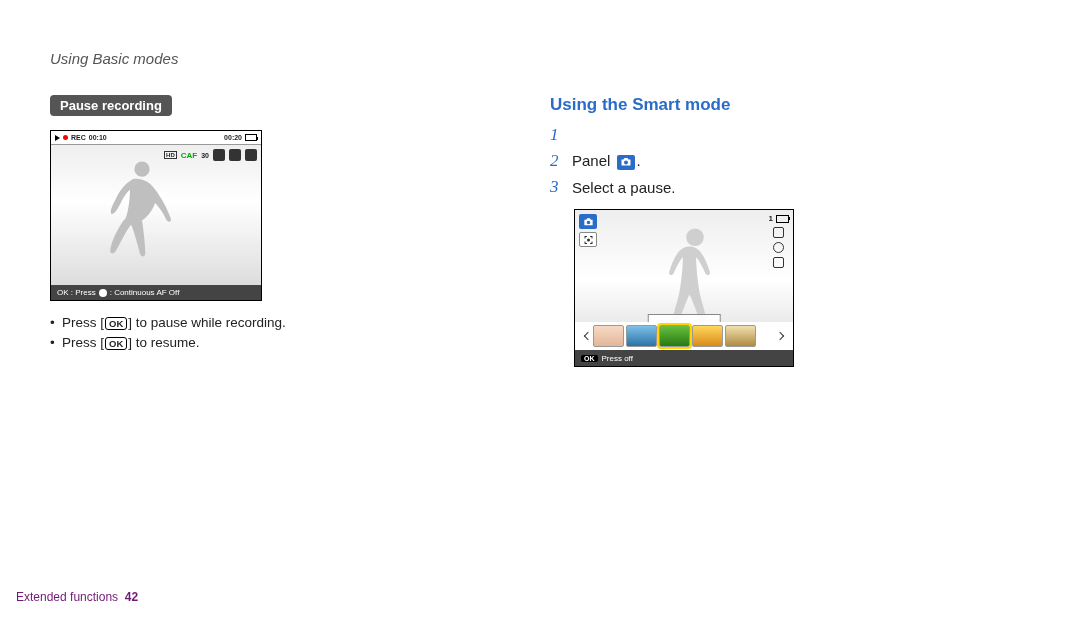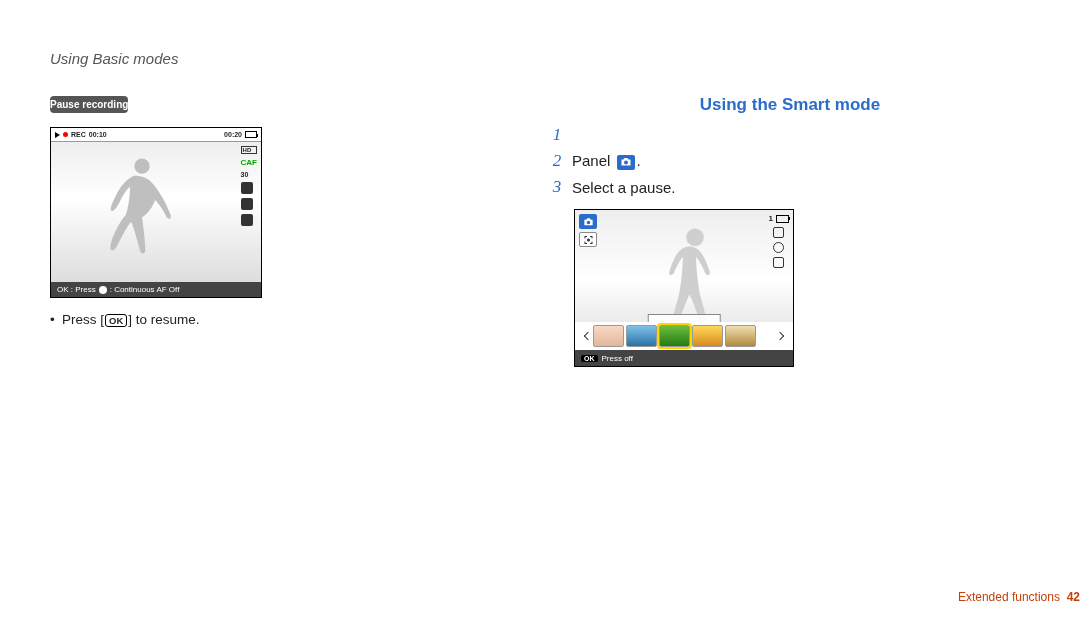--- a/index.html
+++ b/index.html
@@ -17,28 +17,28 @@
     font-style: italic;
     color: #555;
     font-size: 15px;
     margin-bottom: 28px;
   }
   .cols {
     display: flex;
     gap: 60px;
   }
   .col-l { flex: 0 0 440px; }
-  .col-r { flex: 1; text-align: center; }
+  .col-r { flex: 1; }
   .pill {
     display: inline-block;
     background: #555;
     color: #fff;
     font-weight: 600;
-    font-size: 10px;
-    padding: 3px 0;
+    font-size: 13px;
+    padding: 3px 10px;
     border-radius: 4px;
     margin-bottom: 8px;
   }
   .body-text { font-size: 13.5px; line-height: 1.35; color: #222; margin-bottom: 12px; }
   .section-head { color: #2a6cc9; font-weight: 700; font-size: 17px; margin-bottom: 6px; }
   .step-list { list-style: none; margin-top: 10px; }
   .step-list li { display: flex; align-items: center; gap: 8px; font-size: 15px; margin-bottom: 6px; }
   .step-num { font-family: Georgia, serif; font-style: italic; color: #2a6cc9; font-size: 17px; width: 14px; }
   .bullets { list-style: none; margin-top: 12px; }
   .bullets li { font-size: 13.5px; line-height: 1.5; padding-left: 12px; position: relative; }
@@ -67,21 +67,21 @@
   .play-ico { width: 0; height: 0; border-left: 5px solid #000; border-top: 3px solid transparent; border-bottom: 3px solid transparent; }
   .rec-dot { width: 5px; height: 5px; background: #f00; border-radius: 50%; }
   .bat { margin-left: auto; width: 12px; height: 7px; border: 1px solid #000; position: relative; }
   .bat::after { content:""; position:absolute; right:-2px; top:1.5px; width:1.5px; height:3px; background:#000; }
   .bat .fill { background:#000; width:80%; height:100%; }
   .shot1-body {
     height: 140px; position: relative;
     background: linear-gradient(to bottom, #eee 0%, #fff 40%, #ddd 100%);
   }
   .shot1-body svg.dancer { position:absolute; left:46px; top:10px; width:90px; height:120px; }
-  .side-ico-stack { position:absolute; right:4px; top:4px; display:flex; flex-direction:column; gap:4px; font-size:7px; font-weight:700; }
+  .side-ico-stack { position:absolute; right:4px; top:4px; display:flex; gap:4px; align-items:center; font-size:7px; font-weight:700; }
   .hd-box { border:1px solid #333; padding:0 1px; font-size:6px; }
   .caf { color:#0a0; font-weight:700; font-size:8px; }
   .mini-ico { width:12px; height:12px; background:#333; border-radius:2px; }
   .shot1-bottom {
     height: 15px; background:#444; color:#fff; font-size:8px;
     display:flex; align-items:center; gap:3px; padding:0 6px;
   }
   .flower-ico { width:8px; height:8px; background:#fff; border-radius:50%; display:inline-block; }
   
   .shot2 { width: 220px; border:1px solid #000; margin-top: 12px; margin-left: 24px; }
@@ -109,22 +109,22 @@
   .arrow.l { transform:rotate(45deg); }
   .arrow.r { transform:rotate(-135deg); margin-left:auto;}
   .thumb { width:31px; height:22px; border:1px solid #999; border-radius:2px; }
   .t1{background:linear-gradient(#f7d9c4,#e2b79a);} .t2{background:linear-gradient(#7ec0e8,#2b73a6);}
   .t3{background:linear-gradient(#6abf3f,#257a13);} .t4{background:linear-gradient(#ffd75a,#d88a1c);}
   .t5{background:linear-gradient(#f0e0b0,#b08a40);}
   .thumb.sel { outline:2px solid #ffd400; }
   .shot2-bottom { height:16px; background:#444; color:#fff; font-size:8px; display:flex; align-items:center; gap:4px; padding:0 6px; }
   .ok-pill { background:#000; color:#fff; font-size:7px; font-weight:700; padding:0 3px; border-radius:2px; }
   .footer {
-    position:absolute; bottom:26px; left:4px; right:0; text-align:right;
-    font-size:12px; color:#c2410c;
+    position:absolute; bottom:26px; left:16px; right:0; text-align:left;
+    font-size:12px; color:#701a75;
   }
   .footer .pg { font-weight:700; }
 </style>
 </head>
 <body>
 
 <div class="header">Using Basic modes</div>
 
 <div class="cols">
 
@@ -155,20 +155,23 @@
         </div>
       </div>
       <div class="shot1-bottom">
         <span>OK : Press</span>
         <span class="flower-ico"></span>
         <span>: Continuous AF Off</span>
       </div>
     </div>
 
     <ul class="bullets">
+      <li>
+        <span>Press [</span><span class="ok-btn">OK</span><span>] to pause while recording.</span>
+      </li>
       <li>
         <span>Press [</span><span class="ok-btn">OK</span><span>] to resume.</span>
       </li>
     </ul>
   </div>
 
   <div class="col-r">
     <div class="section-head">Using the Smart mode</div>
 
     <ul class="step-list">

